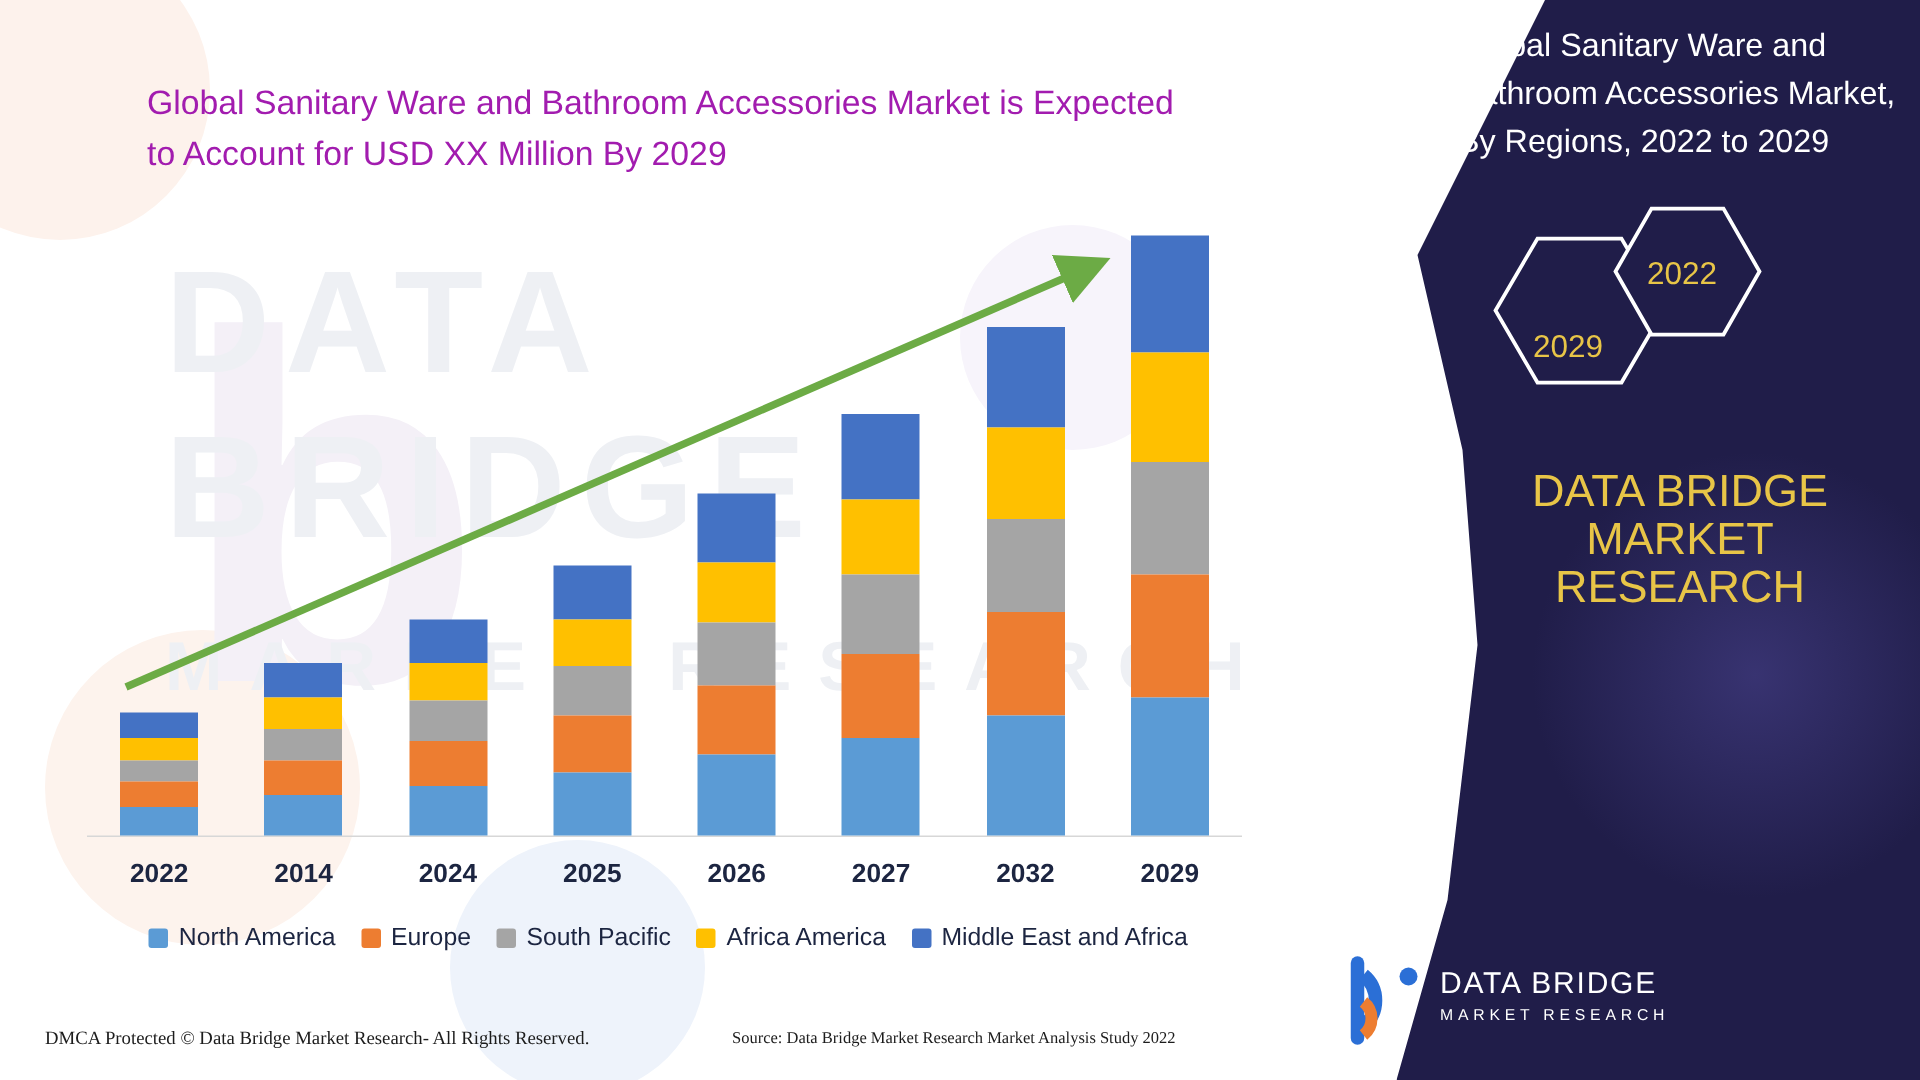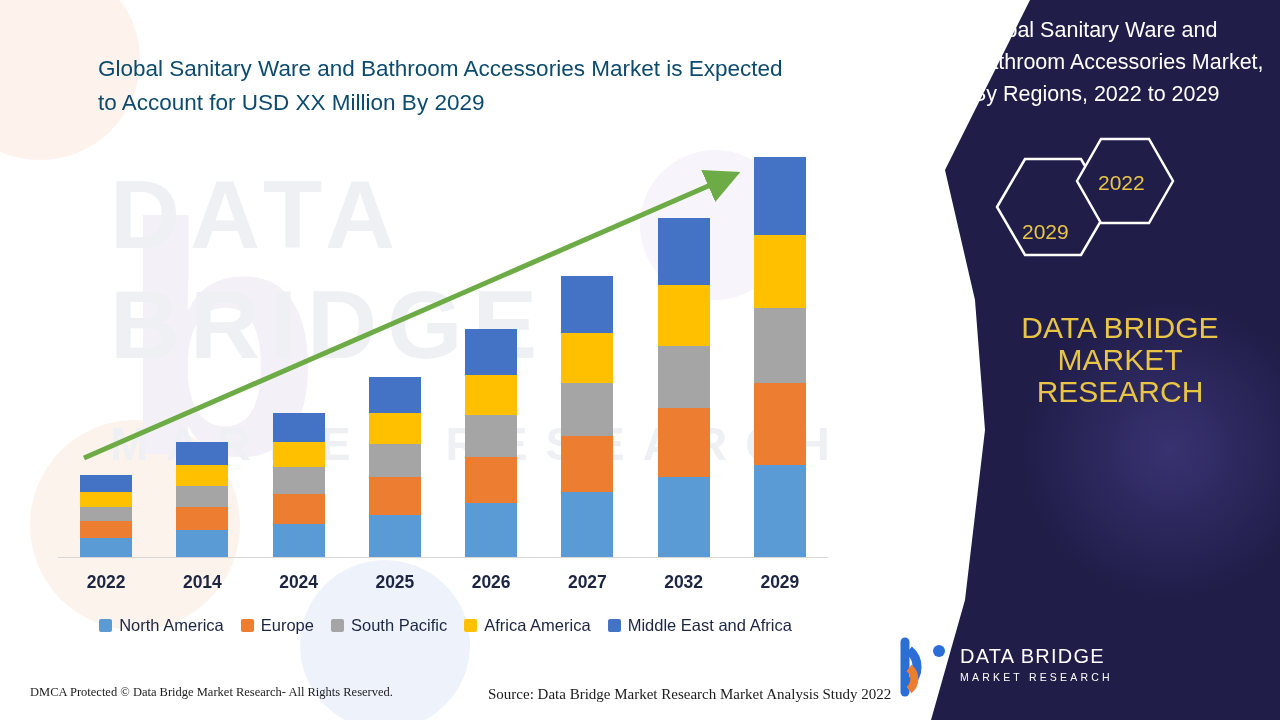--- a/index.html
+++ b/index.html
@@ -47,21 +47,21 @@
     font-weight: bold;
     pointer-events: none;
     user-select: none;
   }
 
   
   .chart-title {
     position: absolute;
     left: 98px; top: 52px;
     width: 700px;
-    color: #0c4a6e;
+    color: #a21caf;
     font-size: 22.5px;
     line-height: 34px;
   }
 
   
   .plot {
     position: absolute;
     left: 58px; top: 150px;
     width: 770px; height: 408px;
   }
@@ -130,21 +130,21 @@
     position: absolute;
     left: 30px; top: 685px;
     font-family: "Liberation Serif", serif;
     font-size: 12.5px;
     color: #1c1c1c;
   }
   .footer-right {
     position: absolute;
     left: 488px; top: 686px;
     font-family: "Liberation Serif", serif;
-    font-size: 15px;
+    font-size: 11px;
     color: #1c1c1c;
   }
 
   
   .panel {
     position: absolute;
     right: 0; top: 0;
     width: 445px; height: 720px;
     background: #201d49;
     clip-path: polygon(195px 0, 445px 0, 445px 720px, 96px 720px, 130px 600px, 150px 430px, 140px 300px, 110px 170px);

